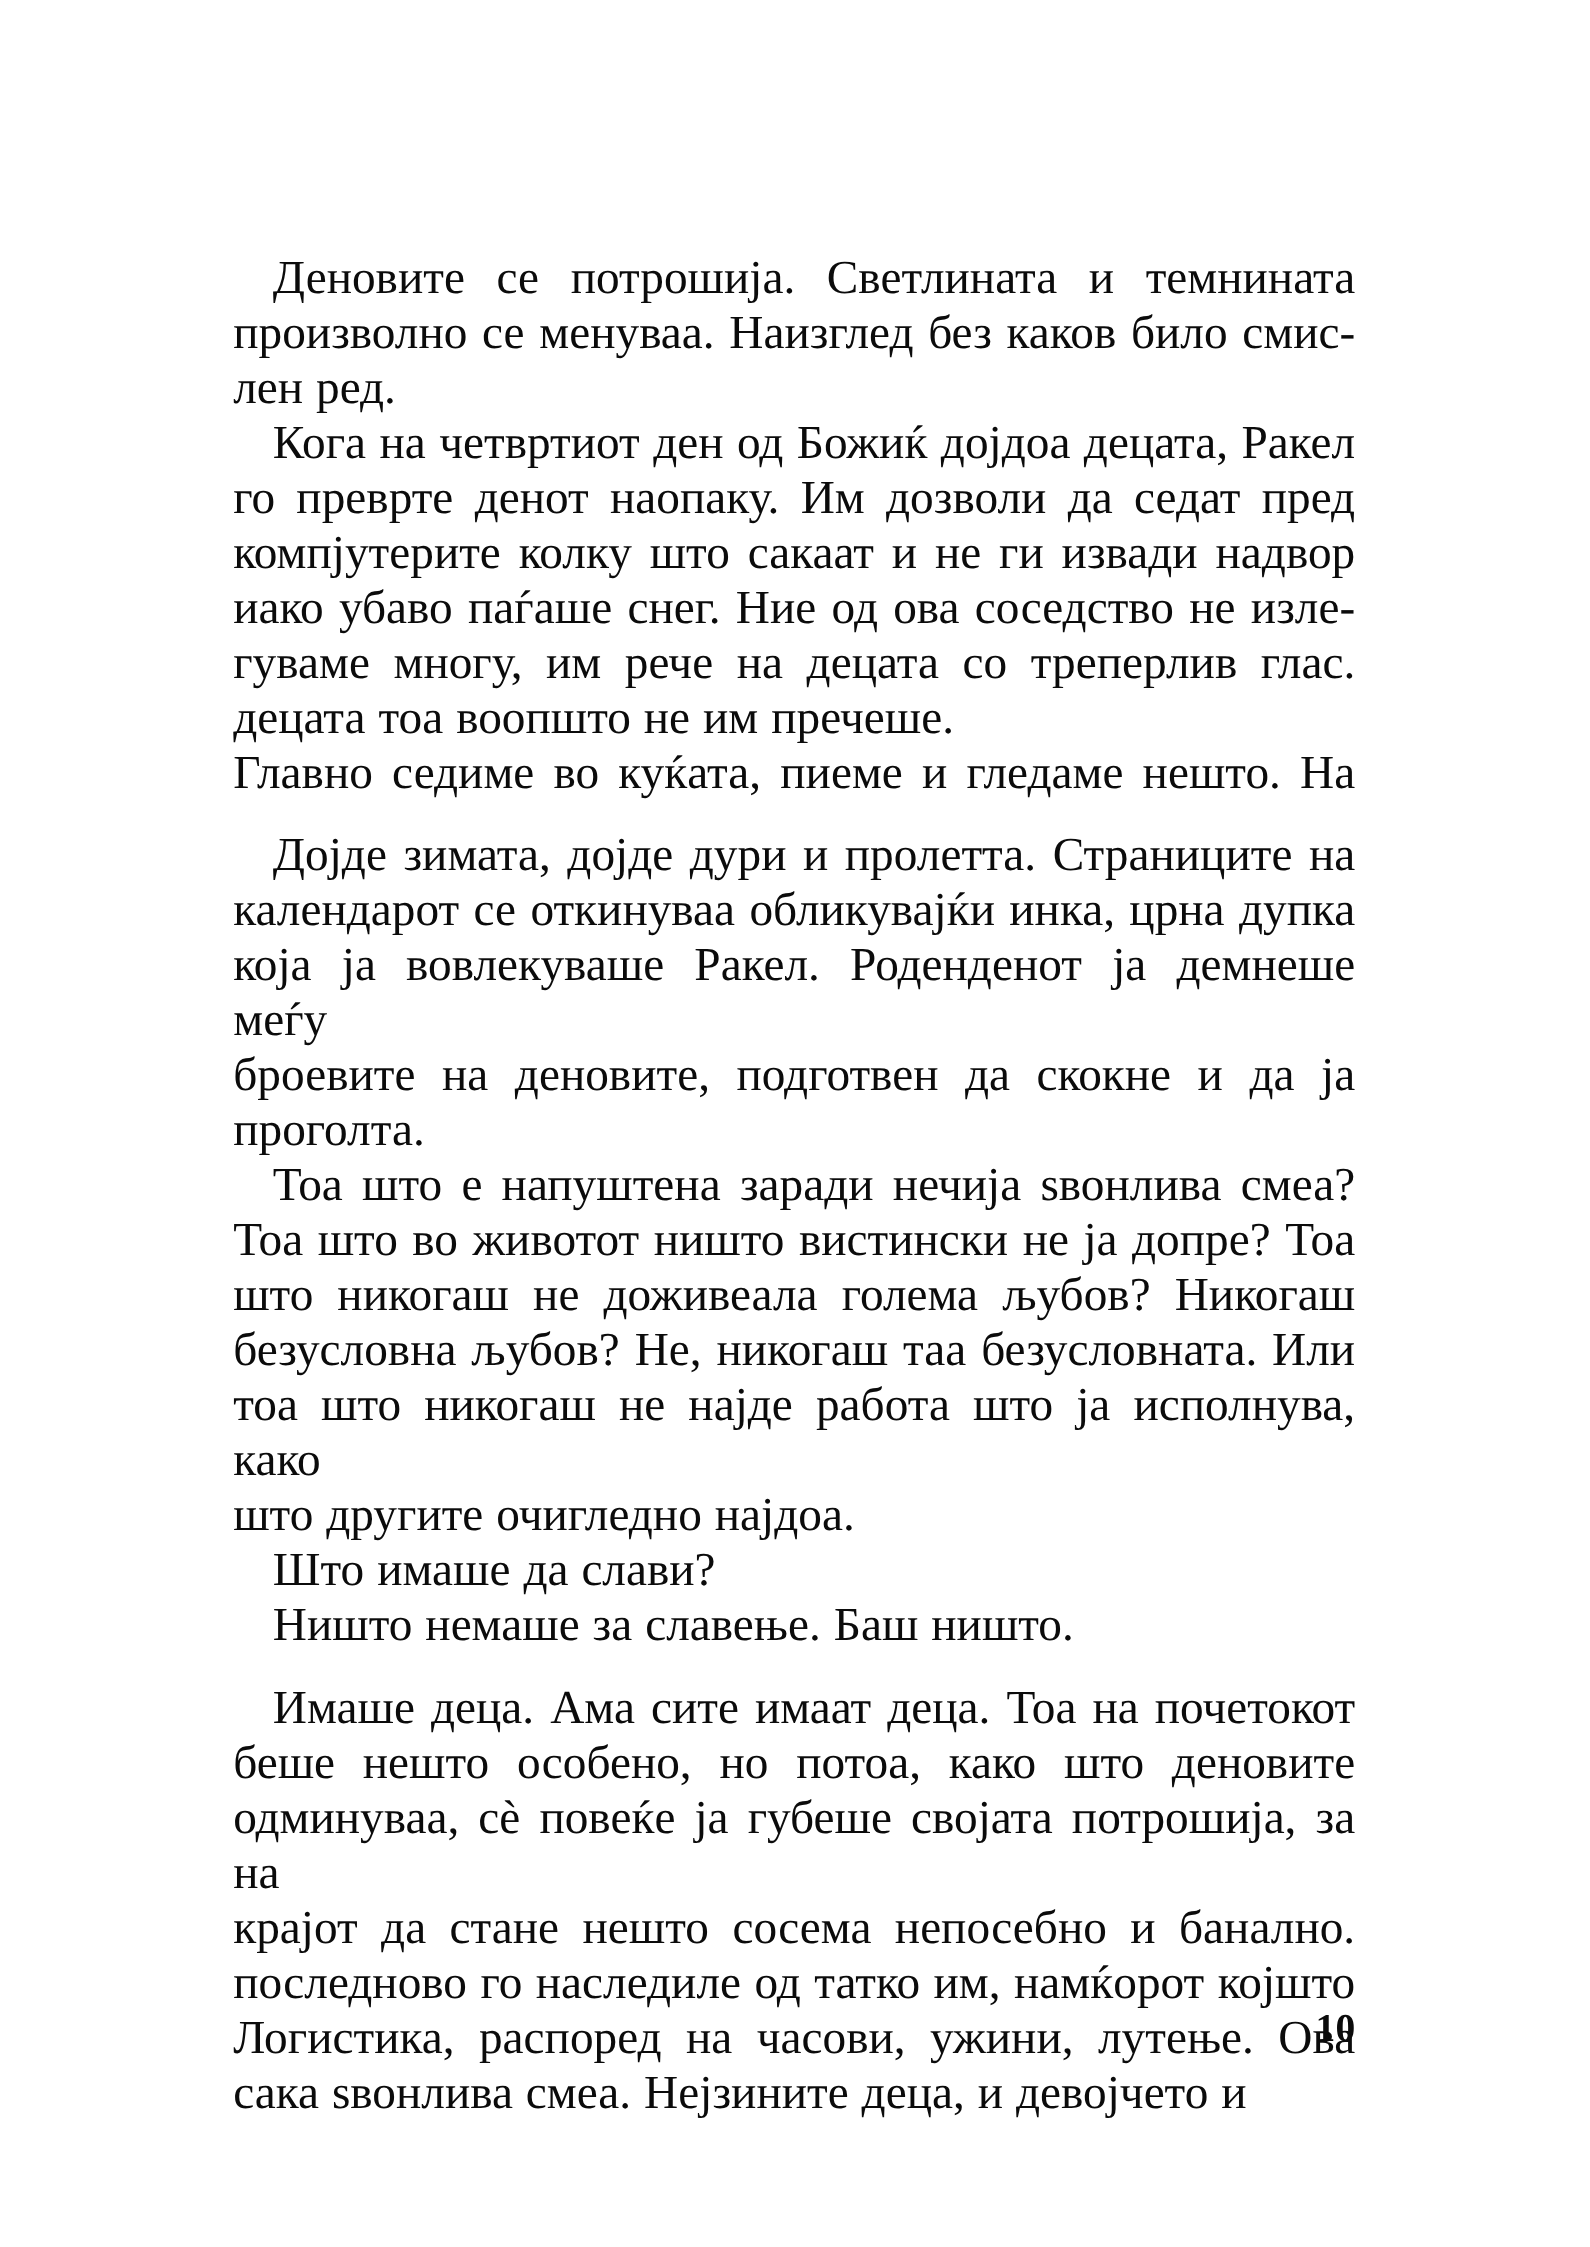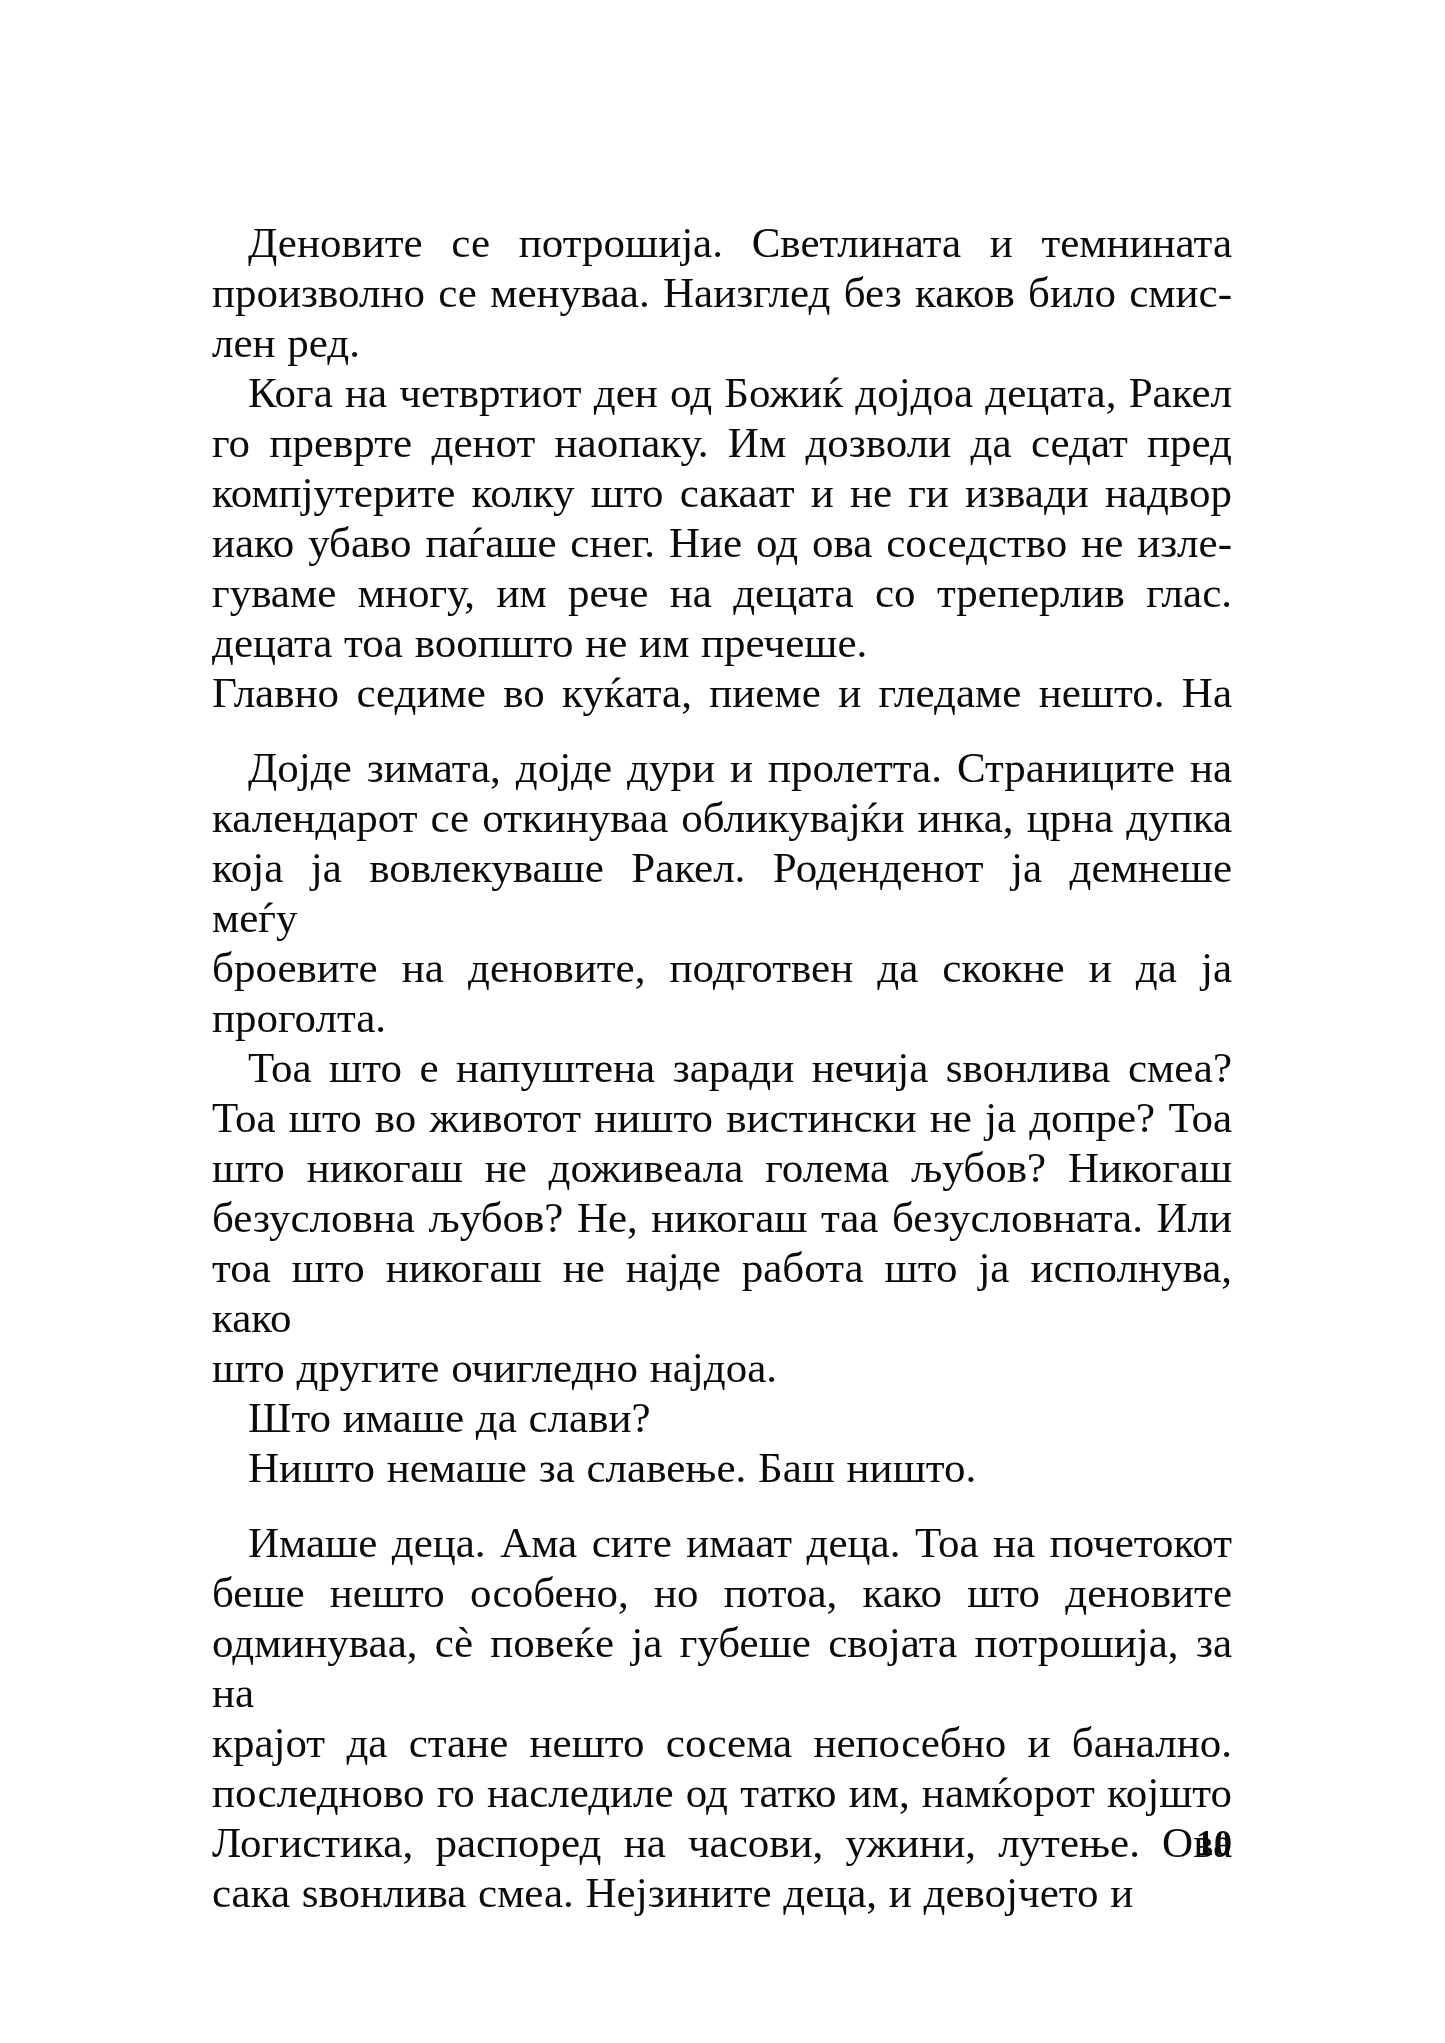--- a/index.html
+++ b/index.html
@@ -12,21 +12,21 @@
     width: 1445px;
     height: 2043px;
     background: #ffffff;
     color: #0b0b0b;
     font-family: "Liberation Serif", "DejaVu Serif", serif;
     overflow: hidden;
   }
   .text-block {
     position: absolute;
     left: 212px;
-    top: 218px;
+    top: 228px;
     width: 1020px;
   }
   .para {
     margin: 0;
     padding: 0;
   }
   .para.gap-after {
     margin-bottom: 25px;
   }
   .line {

